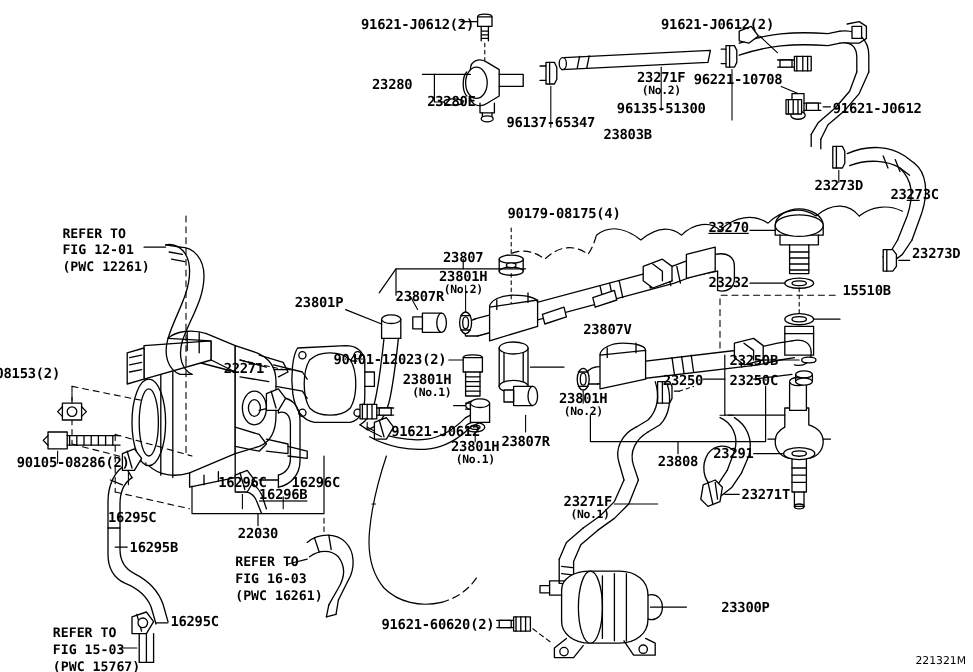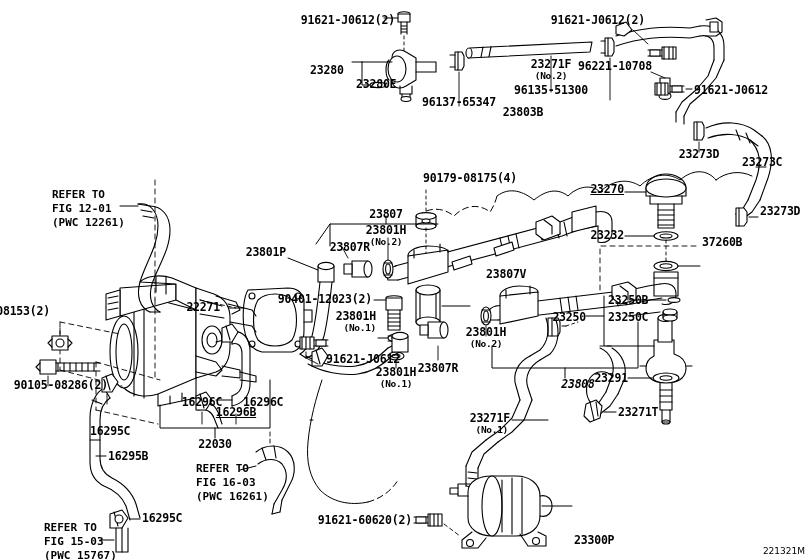--- a/index.html
+++ b/index.html
@@ -569,50 +569,50 @@
 
 <div class="lbl rt" style="left:645px;top:14px;">91621-J0612(2)</div>
 <div class="lbl rt" style="left:652px;top:60px;">96221-10708</div>
 <div class="lbl" style="left:694px;top:84px;">91621-J0612</div>
 <div class="lbl ctr" style="left:699px;top:148px;">23273D</div>
 <div class="lbl" style="left:742px;top:156px;">23273C</div>
 <div class="lbl" style="left:760px;top:205px;">23273D</div>
 
 <div class="lbl rt" style="left:624px;top:183px;text-decoration:underline;">23270</div>
 <div class="lbl rt" style="left:624px;top:229px;">23232</div>
-<div class="lbl" style="left:702px;top:236px;">37260B</div>
+<div class="lbl" style="left:702px;top:236px;">15510B</div>
 
 <div class="lbl ctr" style="left:470px;top:172px;">90179-08175(4)</div>
 <div class="lbl ctr" style="left:386px;top:208px;">23807</div>
 <div class="lbl ctr" style="left:386px;top:224px;">23801H</div>
 <div class="lbl sub ctr" style="left:386px;top:236px;">(No.2)</div>
 <div class="lbl rt" style="left:370px;top:241px;">23807R</div>
 <div class="lbl" style="left:486px;top:268px;">23807V</div>
 
 <div class="lbl rt" style="left:286px;top:246px;">23801P</div>
 <div class="lbl rt" style="left:220px;top:301px;">22271</div>
 <div class="lbl rt" style="left:372px;top:293px;">90401-12023(2)</div>
 <div class="lbl rt" style="left:376px;top:310px;">23801H</div>
 <div class="lbl sub rt" style="left:376px;top:322px;">(No.1)</div>
 <div class="lbl" style="left:326px;top:353px;">91621-J0612</div>
 <div class="lbl ctr" style="left:396px;top:366px;">23801H</div>
 <div class="lbl sub ctr" style="left:396px;top:378px;">(No.1)</div>
 <div class="lbl ctr" style="left:438px;top:362px;">23807R</div>
 <div class="lbl ctr" style="left:486px;top:326px;">23801H</div>
 <div class="lbl sub ctr" style="left:486px;top:338px;">(No.2)</div>
-<div class="lbl ctr" style="left:578px;top:378px;font-style:italic;">23808</div>
+<div class="lbl ctr" style="left:565px;top:378px;">23808</div>
 
 <div class="lbl rt" style="left:586px;top:311px;">23250</div>
 <div class="lbl" style="left:608px;top:294px;">23250B</div>
 <div class="lbl" style="left:608px;top:311px;">23250C</div>
 <div class="lbl rt" style="left:628px;top:372px;">23291</div>
 <div class="lbl" style="left:618px;top:406px;">23271T</div>
 <div class="lbl rt" style="left:510px;top:412px;">23271F</div>
 <div class="lbl sub rt" style="left:508px;top:424px;">(No.1)</div>
-<div class="lbl" style="left:574px;top:500px;margin-top:34px;">23300P</div>
+<div class="lbl" style="left:601px;top:500px;">23300P</div>
 <div class="lbl rt" style="left:412px;top:514px;">91621-60620(2)</div>
 
 <div class="lbl rt" style="left:50px;top:305px;">90179-08153(2)</div>
 <div class="lbl rt" style="left:108px;top:379px;">90105-08286(2)</div>
 <div class="lbl ctr" style="left:202px;top:396px;">16296C</div>
 <div class="lbl ctr" style="left:236px;top:406px;text-decoration:underline;">16296B</div>
 <div class="lbl" style="left:243px;top:396px;">16296C</div>
 <div class="lbl ctr" style="left:215px;top:438px;">22030</div>
 <div class="lbl" style="left:90px;top:425px;">16295C</div>
 <div class="lbl" style="left:108px;top:450px;">16295B</div>

